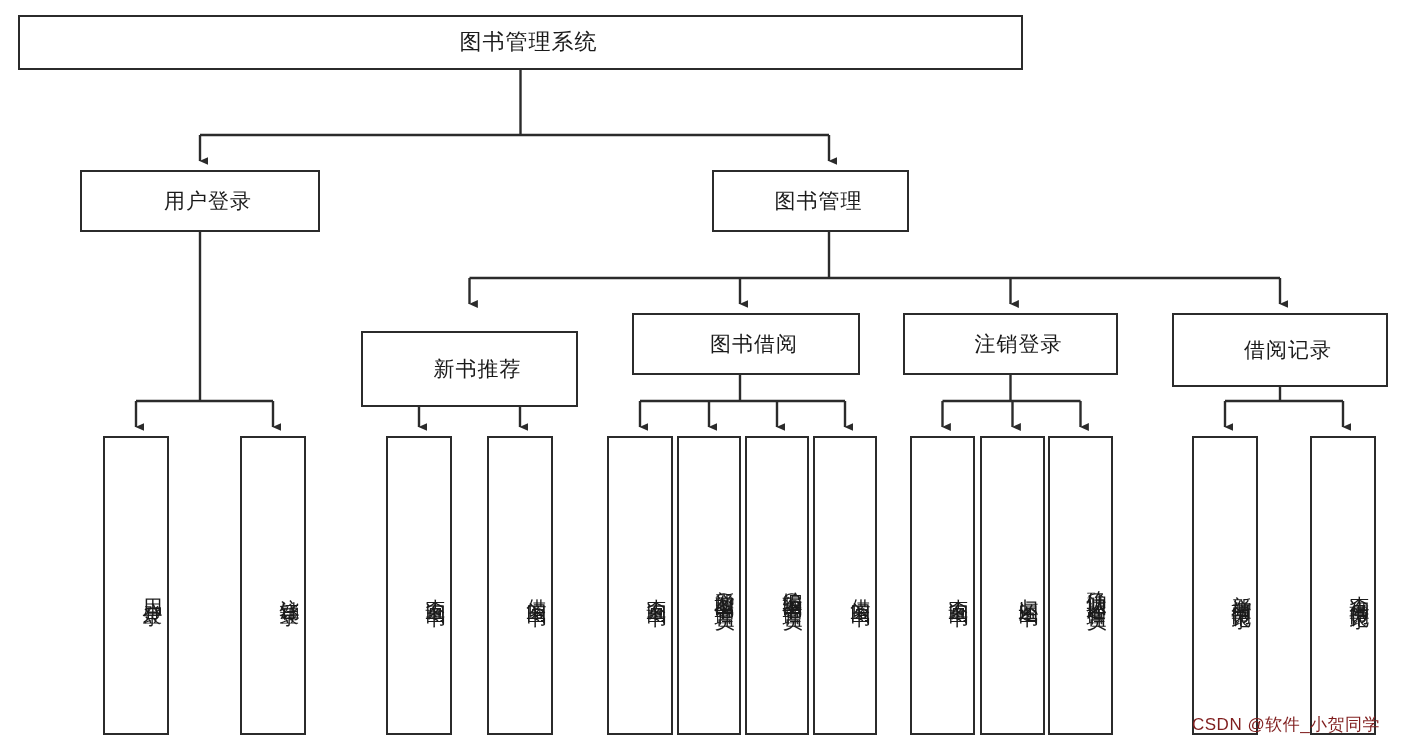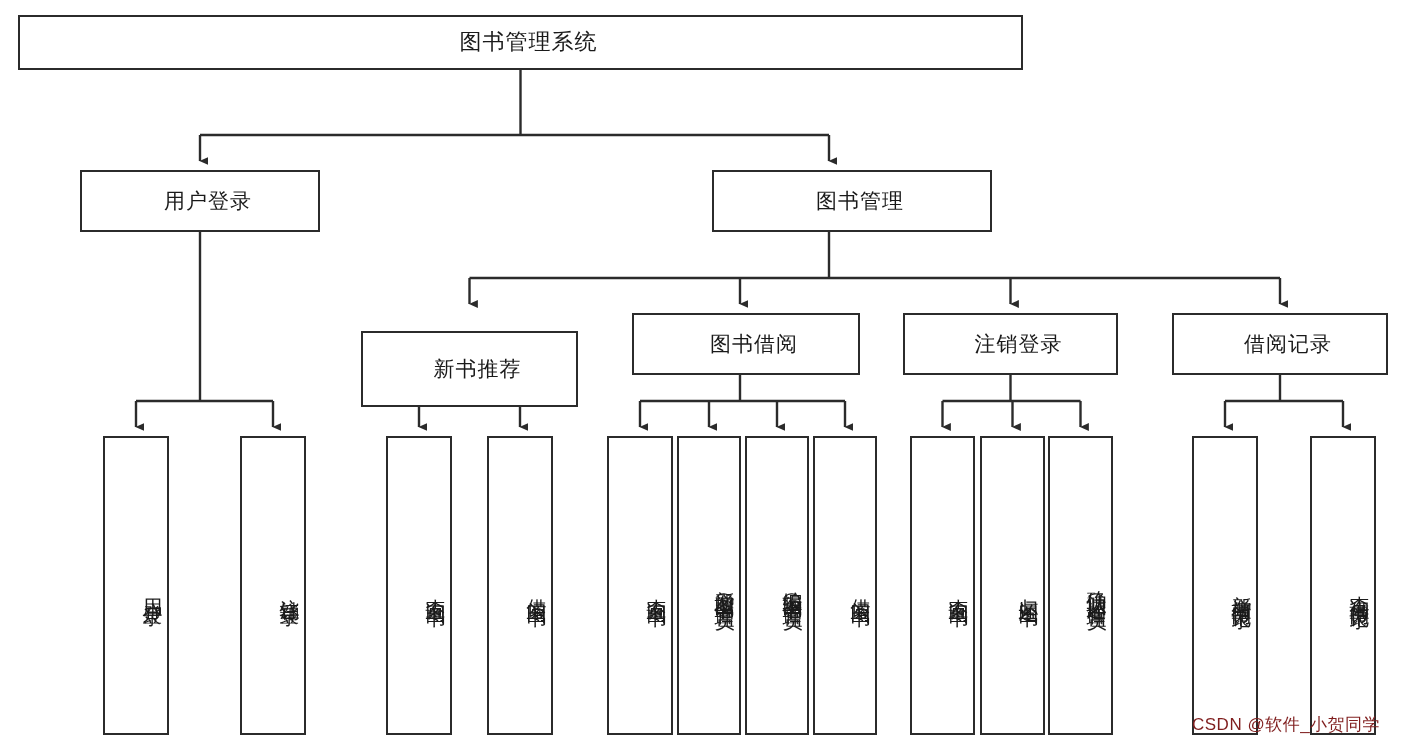--- a/index.html
+++ b/index.html
@@ -113,34 +113,34 @@
       </g>
   </svg>
 
   <div class="node horiz root" style="left: 18px; top: 15px; width: 1005px; height: 55px;">
       <span class="label">图书管理系统</span>
     </div>
 
   <div class="node horiz" style="left: 80px; top: 170px; width: 240px; height: 62px;">
       <span class="label">用户登录</span>
     </div>
-  <div class="node horiz" style="left: 712px; top: 170px; width: 280px; height: 62px;">
+  <div class="node horiz" style="left: 712px; top: 170px; width: 197px; height: 62px;">
       <span class="label">图书管理</span>
     </div>
 
   <div class="node horiz" style="left: 361px; top: 331px; width: 217px; height: 76px;">
       <span class="label">新书推荐</span>
     </div>
   <div class="node horiz" style="left: 632px; top: 313px; width: 228px; height: 62px;">
       <span class="label">图书借阅</span>
     </div>
   <div class="node horiz" style="left: 903px; top: 313px; width: 215px; height: 62px;">
       <span class="label">注销登录</span>
     </div>
-  <div class="node horiz" style="left: 1172px; top: 313px; width: 216px; height: 62px;">
+  <div class="node horiz" style="left: 1172px; top: 313px; width: 216px; height: 74px;">
       <span class="label">借阅记录</span>
     </div>
 
   <div class="node vert" style="left: 103px; top: 436px; width: 66px; height: 299px;">
       <span class="label">用户登录</span>
     </div>
   <div class="node vert" style="left: 240px; top: 436px; width: 66px; height: 299px;">
       <span class="label">注销登录</span>
     </div>
 

